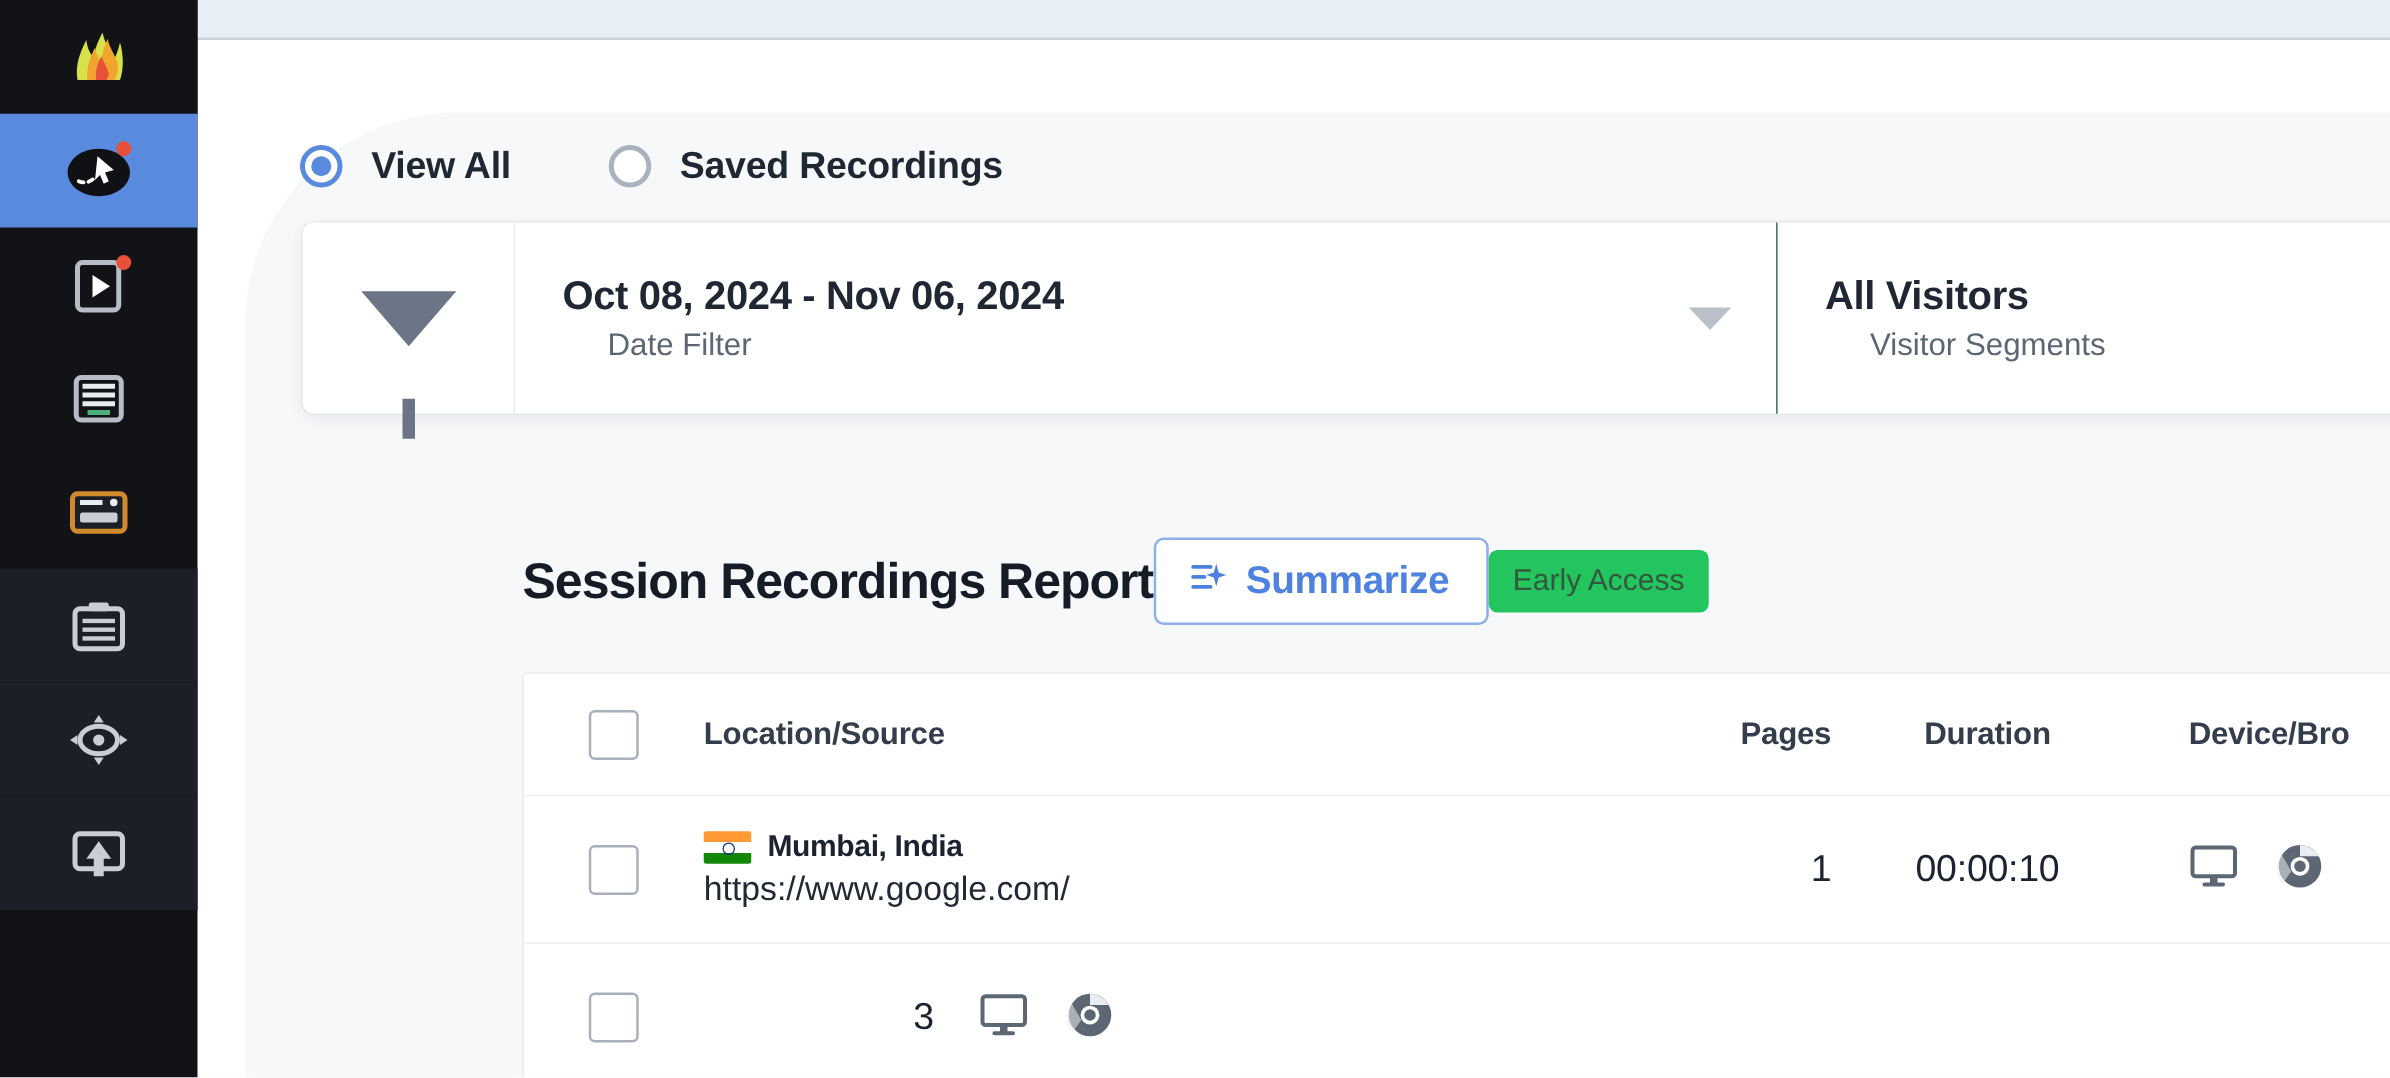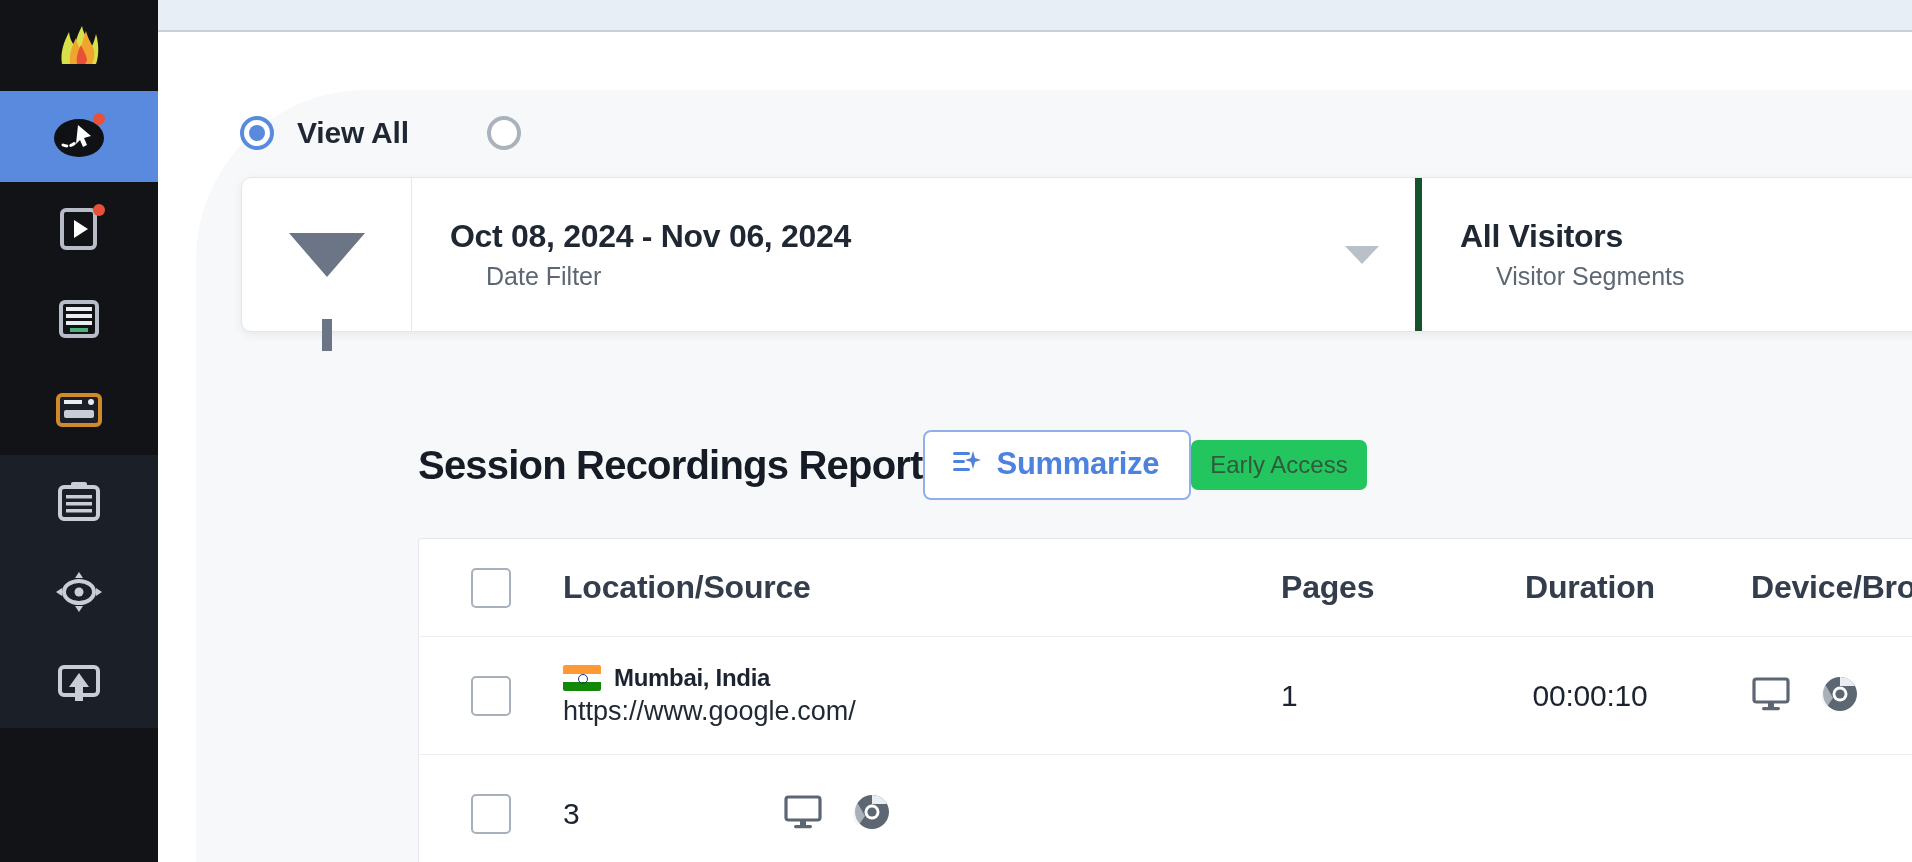--- a/index.html
+++ b/index.html
@@ -163,21 +163,21 @@
     width: 10px; height: 32px;
     background: #6b7585;
   }
   .fb-cell {
     display: flex;
     flex-direction: column;
     justify-content: center;
     padding: 0 38px;
     position: relative;
   }
-  .fb-cell.date { flex: 0 0 1010px; border-right: 7px solid #14532d; }
+  .fb-cell.date { flex: 0 0 1010px; border-right: 1px solid #14532d; }
   .fb-cell.seg  { flex: 0 0 760px; }
   .fb-title {
     font-size: 32px;
     font-weight: 700;
     color: #1f2733;
     letter-spacing: -0.3px;
     line-height: 1.15;
     white-space: nowrap;
   }
   .fb-sub {
@@ -266,25 +266,25 @@
     justify-content: center;
   }
   .checkbox {
     width: 40px; height: 40px;
     border: 2px solid #a8b0bb;
     border-radius: 5px;
     background: #ffffff;
     cursor: pointer;
   }
   .c-loc   { flex: 0 0 718px; }
-  .c-pages { flex: 0 0 184px; text-align: left; }
+  .c-pages { flex: 0 0 184px; text-align: right; }
   .c-dur   { flex: 0 0 250px; text-align: center; }
   .c-dev   { flex: 1 1 auto; }
   .th {
-    font-size: 32px;
+    font-size: 25px;
     font-weight: 700;
     color: #343d4b;
     letter-spacing: -0.2px;
     white-space: nowrap;
   }
   .loc-main {
     display: flex;
     align-items: center;
     gap: 13px;
     font-size: 24px;
@@ -443,20 +443,21 @@
 
     <div class="content">
 
       <div class="radio-row">
         <div class="radio-opt">
           <span class="radio-ring checked"></span>
           <span class="radio-label">View All</span>
         </div>
         <div class="radio-opt">
           <span class="radio-ring"></span>
+          <span class="radio-label">Saved Recordings</span>
         </div>
       </div>
 
       <div class="filterbar">
         <div class="fb-iconcell">
           <span class="funnel"></span>
         </div>
         <div class="fb-cell date">
           <div class="fb-title">Oct 08, 2024 - Nov 06, 2024</div>
           <div class="fb-sub">Date Filter</div>

